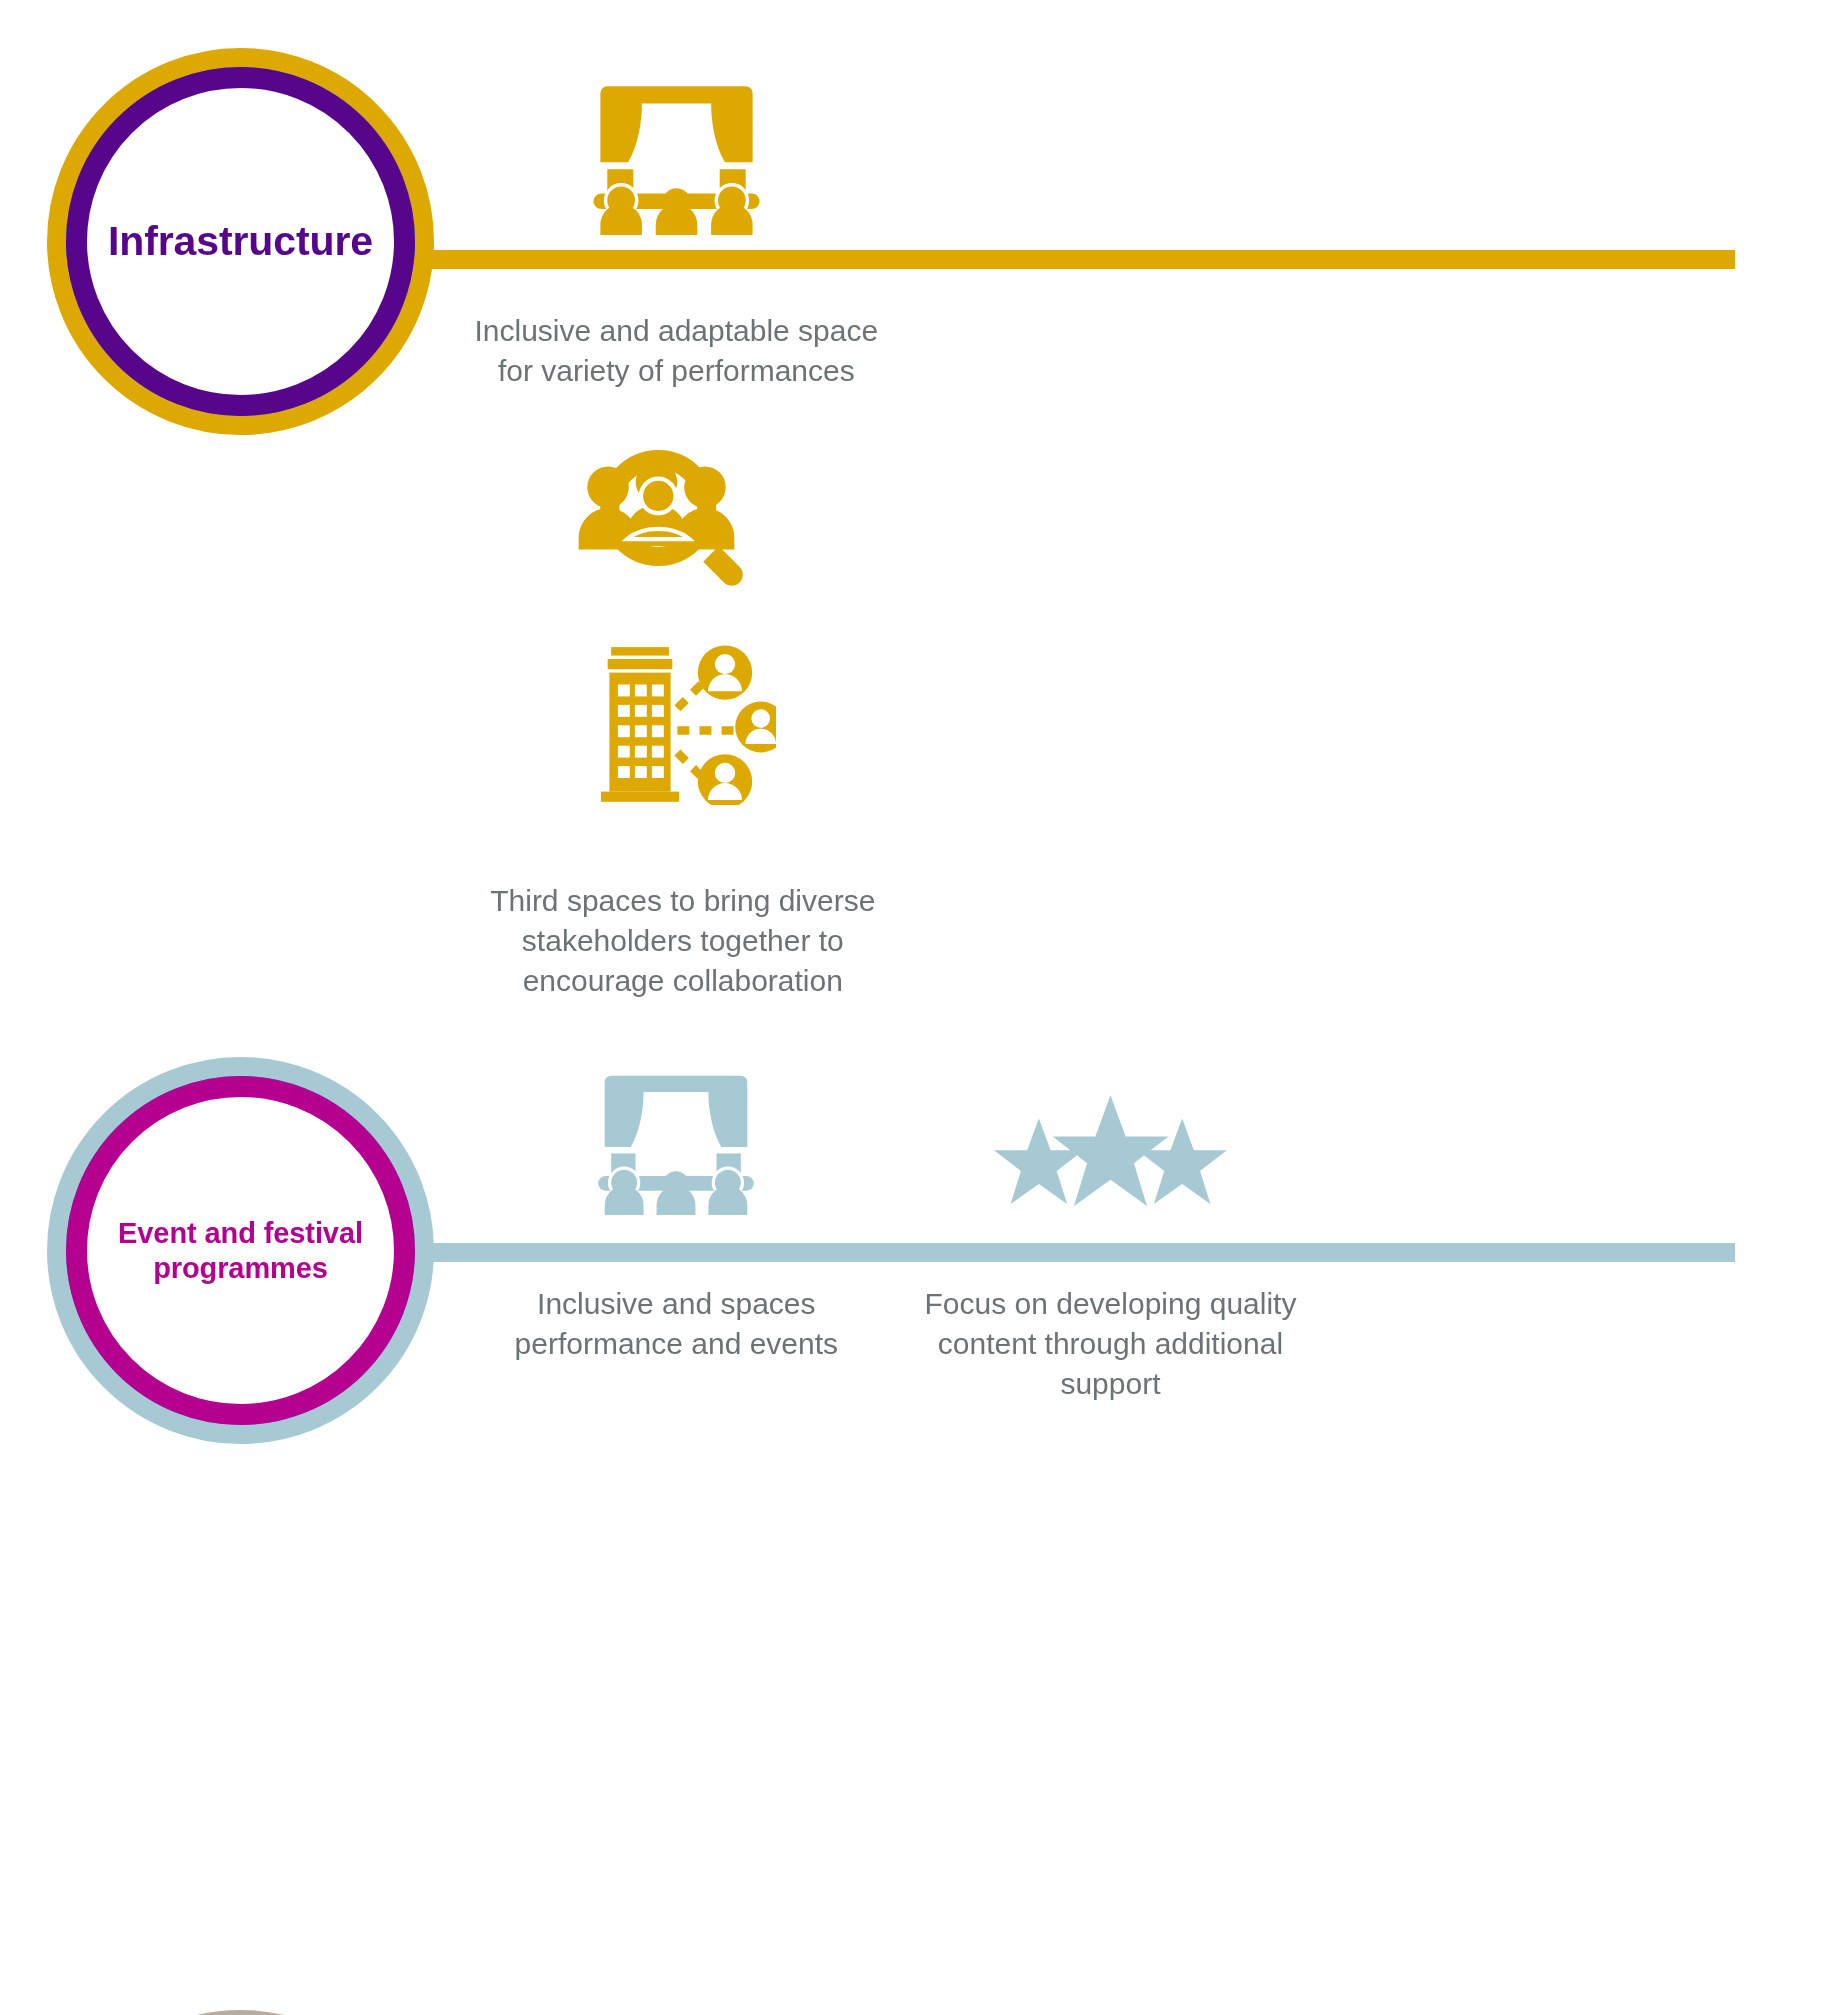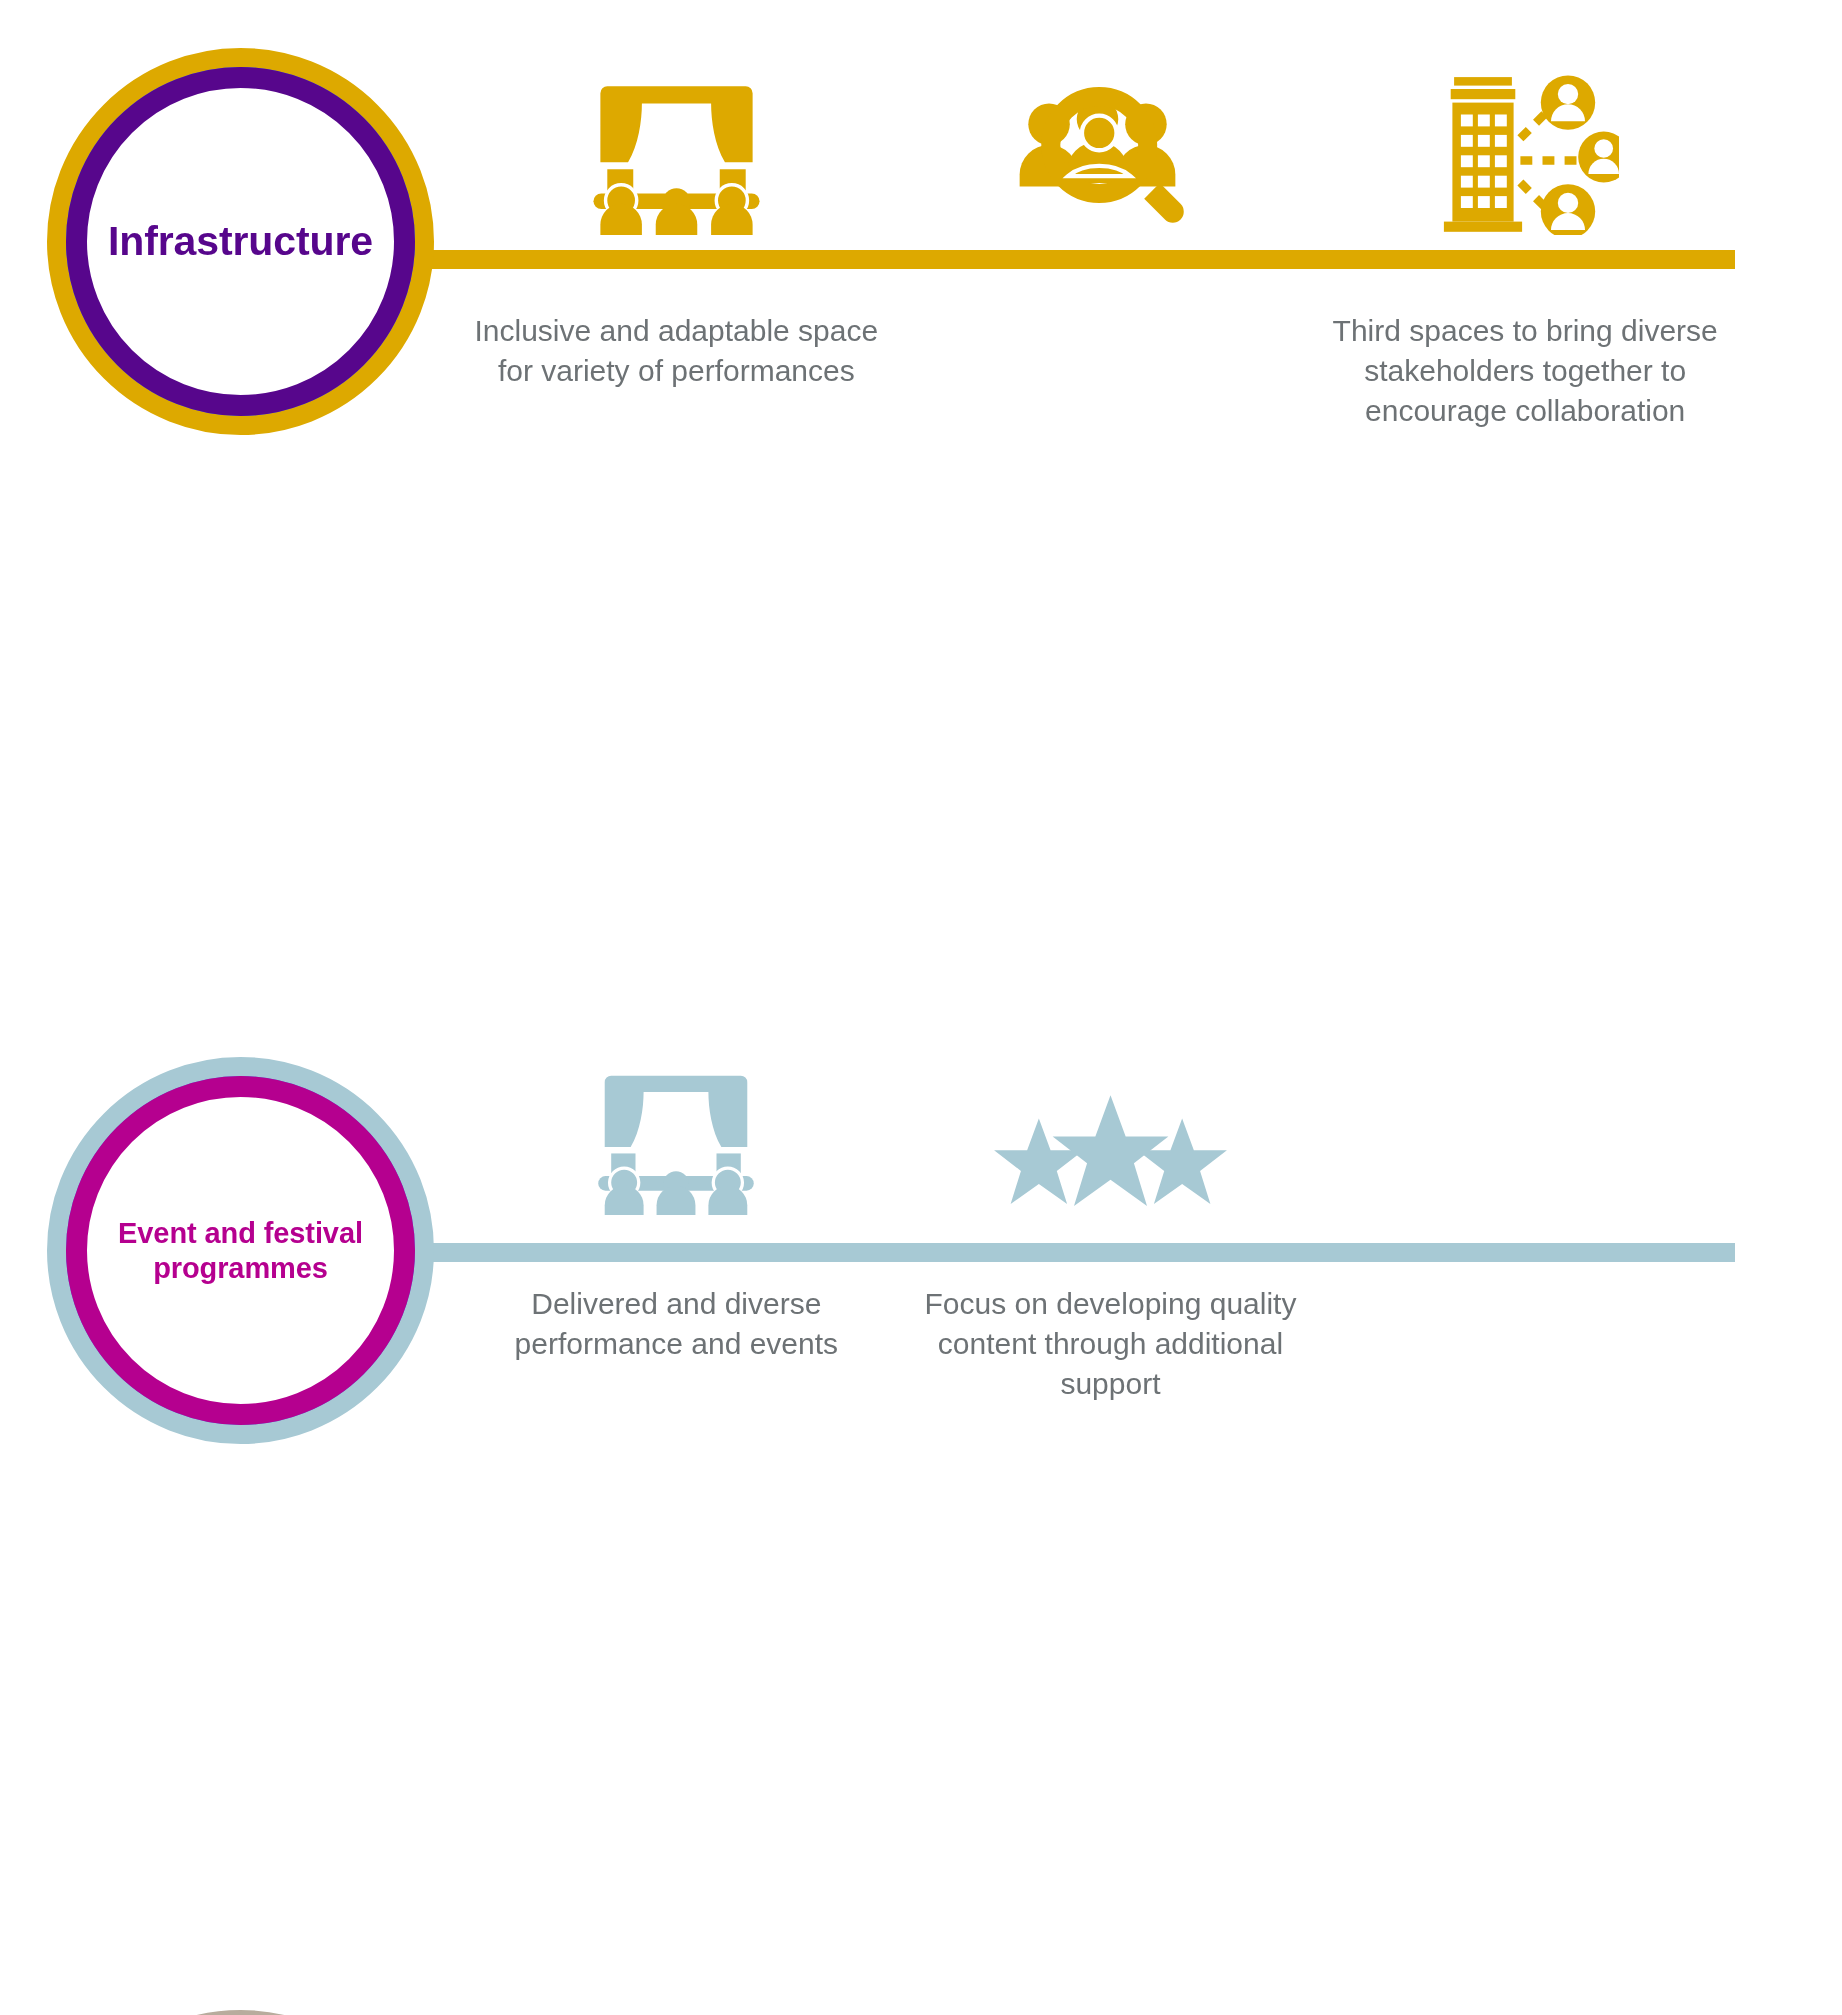--- a/index.html
+++ b/index.html
@@ -103,21 +103,21 @@
   .caption {
     text-align: center;
     color: #6D7275;
     font-size: 30px;
     line-height: 1.33;
     letter-spacing: 0px;
     padding: 0 2.8px;
   }
 
   
-  .cols-1 { top: 28px; }
+  .cols-1 { top: 28px; flex-direction: column; }
   .cols-1 .icon-wrap { height: 207px; }
   .cols-1 .caption { margin-top: 76px; }
   .cols-1 .col:nth-child(1) { width: 34%; }
   .cols-1 .col:nth-child(2) { width: 31%; }
   .cols-1 .col:nth-child(3) { width: 35%; }
 
   .cols-2 { top: 511px; }
   .cols-2 .icon-wrap { height: 193px; }
   .cols-2 .caption { margin-top: 69px; }
   .cols-2 .col:nth-child(1) { width: 34%; }
@@ -264,21 +264,21 @@
               <rect x="2" y="76" width="96" height="9" rx="4.5"></rect>
               <circle cx="18" cy="80" r="9" fill="#A7C9D4" stroke="#ffffff" stroke-width="2"></circle>
               <circle cx="50" cy="81" r="8"></circle>
               <circle cx="82" cy="80" r="9" fill="#A7C9D4" stroke="#ffffff" stroke-width="2"></circle>
               <path d="M6 100 v-6 a12 12 0 0 1 24 0 v6 z"></path>
               <path d="M38 100 v-6 a12 12 0 0 1 24 0 v6 z"></path>
               <path d="M70 100 v-6 a12 12 0 0 1 24 0 v6 z"></path>
             </g>
           </svg>
         </div>
-        <div class="caption">Delivered and diverse performance and events</div>
+        <div class="caption">Inclusive and spaces performance and events</div>
       </div>
 
       <div class="col">
         <div class="icon-wrap">
           <svg width="235" height="124" viewBox="0 0 170 90" aria-hidden="true">
             <g fill="#A7C9D4">
               <path d="M33 20 l8.5 23 h24 l-19.5 15 l7.5 24 l-20.5 -14.5 l-20.5 14.5 l7.5 -24 l-19.5 -15 h24 z"></path>
               <path d="M85 3 l11 30 h31 l-25 19.5 l9.5 31 l-26.5 -19 l-26.5 19 l9.5 -31 l-25 -19.5 h31 z"></path>
               <path d="M137 20 l8.5 23 h24 l-19.5 15 l7.5 24 l-20.5 -14.5 l-20.5 14.5 l7.5 -24 l-19.5 -15 h24 z"></path>
             </g>

